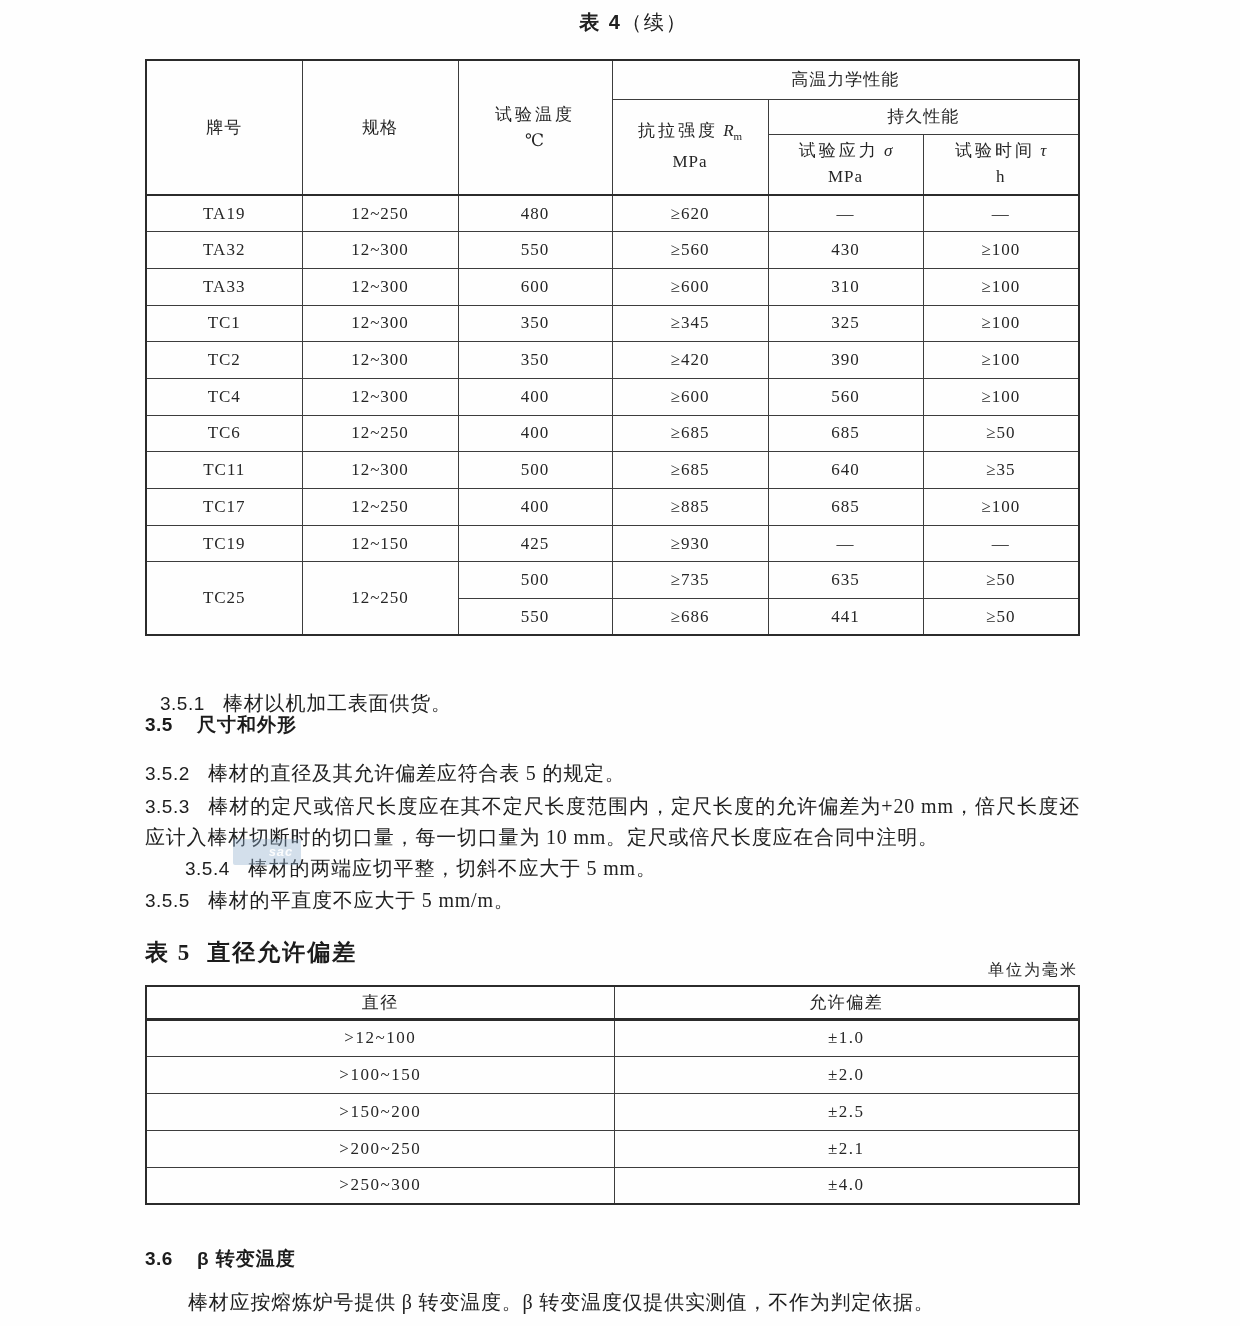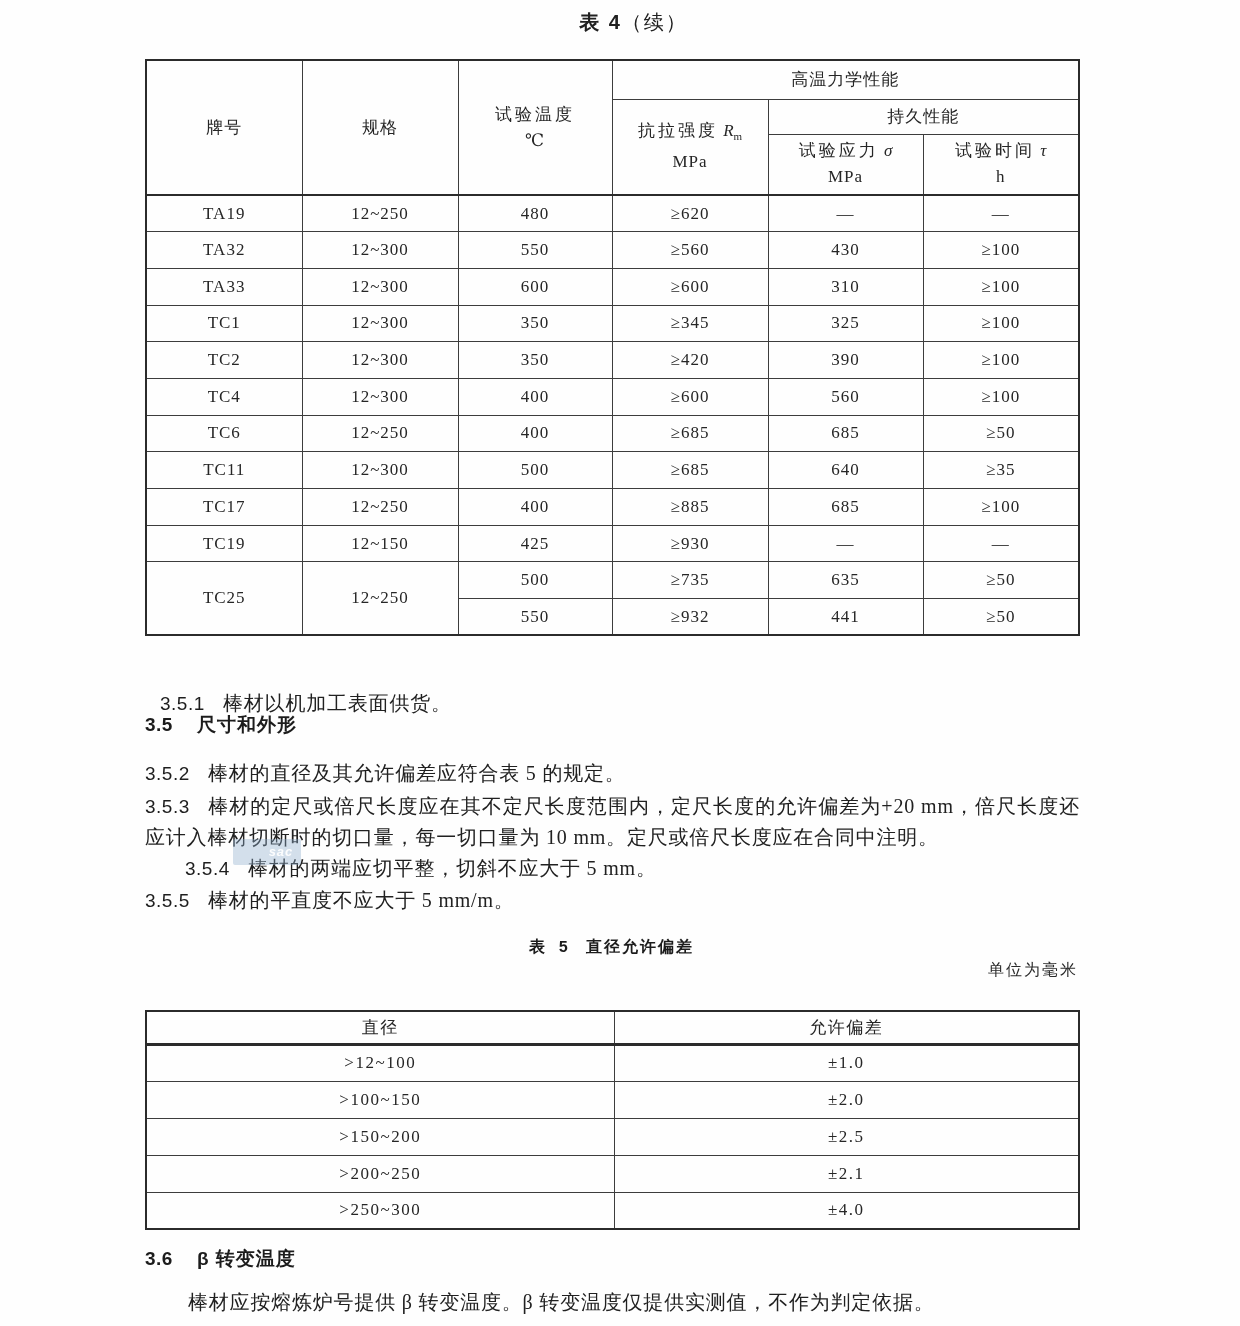--- a/index.html
+++ b/index.html
@@ -9,22 +9,22 @@
   }
   
   .doc-title{position:absolute;top:9px;left:145px;width:933px;text-align:center;font-size:20px;letter-spacing:2px;}
   .t-bold{font-family:"Liberation Sans","DejaVu Sans",sans-serif;font-weight:bold;margin-left:44px;}
   .sec-head{
     position:absolute;left:145px;font-family:"Liberation Sans","DejaVu Sans",sans-serif;
     font-weight:bold;font-size:19px;letter-spacing:1px;color:#1c1c1c;
   }
   .sec-head .sec-num{margin-right:24px;letter-spacing:0.5px;}
   .t5-caption{
-    position:absolute;top:937px;left:145px;width:933px;text-align:center;
-    font-family:Liberation Mono, monospace;font-weight:bold;font-size:16px;letter-spacing:2px;color:#1c1c1c;
+    position:absolute;top:937px;left:145px;width:933px;
+    font-family:Liberation Serif, serif;font-weight:bold;font-size:23px;letter-spacing:2px;color:#1c1c1c;
   }
   .t5-caption .gap{display:inline-block;width:16px;}
   .unit-note{position:absolute;top:960px;right:162px;font-size:16px;letter-spacing:2px;color:#2a2a2a;}
   
   .clause{position:absolute;left:145px;width:935px;font-size:20px;line-height:31px;letter-spacing:0.8px;}
   .cnum{
     font-family:"Liberation Sans","DejaVu Sans",sans-serif;font-size:19px;
     display:inline-block;min-width:63px;letter-spacing:0.5px;color:#1e1e1e;
   }
   .just{text-align:justify;}
@@ -34,21 +34,21 @@
   #table4{left:145px;top:59px;width:933px;border:2px solid #2b2b2b;}
   #table4 th,#table4 td{
     border:1px solid #3d3d3d;text-align:center;vertical-align:middle;
     font-weight:normal;font-size:17px;padding:0;color:#262626;letter-spacing:1px;
   }
   #table4 thead tr:nth-child(1){height:39px;}
   #table4 thead tr:nth-child(2){height:35px;padding-left:48px;}
   #table4 thead tr:nth-child(3){height:61px;}
   #table4 thead{border-bottom:2px solid #2b2b2b;}
   #table4 tbody tr{height:36.7px;}
-  #table5{left:145px;top:985px;width:933px;border:2px solid #2b2b2b;margin-top:25px;}
+  #table5{left:145px;top:985px;width:933px;border:2px solid #2b2b2b;}
   #table5 th,#table5 td{
     border:1px solid #3d3d3d;text-align:center;vertical-align:middle;
     font-weight:normal;font-size:17px;padding:0;color:#262626;letter-spacing:1.5px;
   }
   #table5 thead tr{height:33px;}
   #table5 thead{border-bottom:3px solid #2b2b2b;}
   #table5 tbody tr{height:37px;}
   .hz{letter-spacing:3px;}
   .h2l div{line-height:26px;}
   .h2l i{font-style:italic;letter-spacing:0;}
@@ -189,21 +189,21 @@
       <tr>
         <td rowspan="2">TC25</td>
         <td rowspan="2">12~250</td>
         <td>500</td>
         <td>≥735</td>
         <td>635</td>
         <td>≥50</td>
       </tr>
       <tr>
         <td>550</td>
-        <td>≥932</td>
+        <td>≥686</td>
         <td>441</td>
         <td>≥50</td>
       </tr>
     </tbody>
   </table>
 
   <div class="sec-head" style="top:679px;margin-top:33px;"><span class="sec-num">3.5</span><span>尺寸和外形</span></div>
 
   <div class="clause" style="top:688px;margin-left:15px;"><span class="cnum">3.5.1</span><span>棒材以机加工表面供货。</span></div>
 

